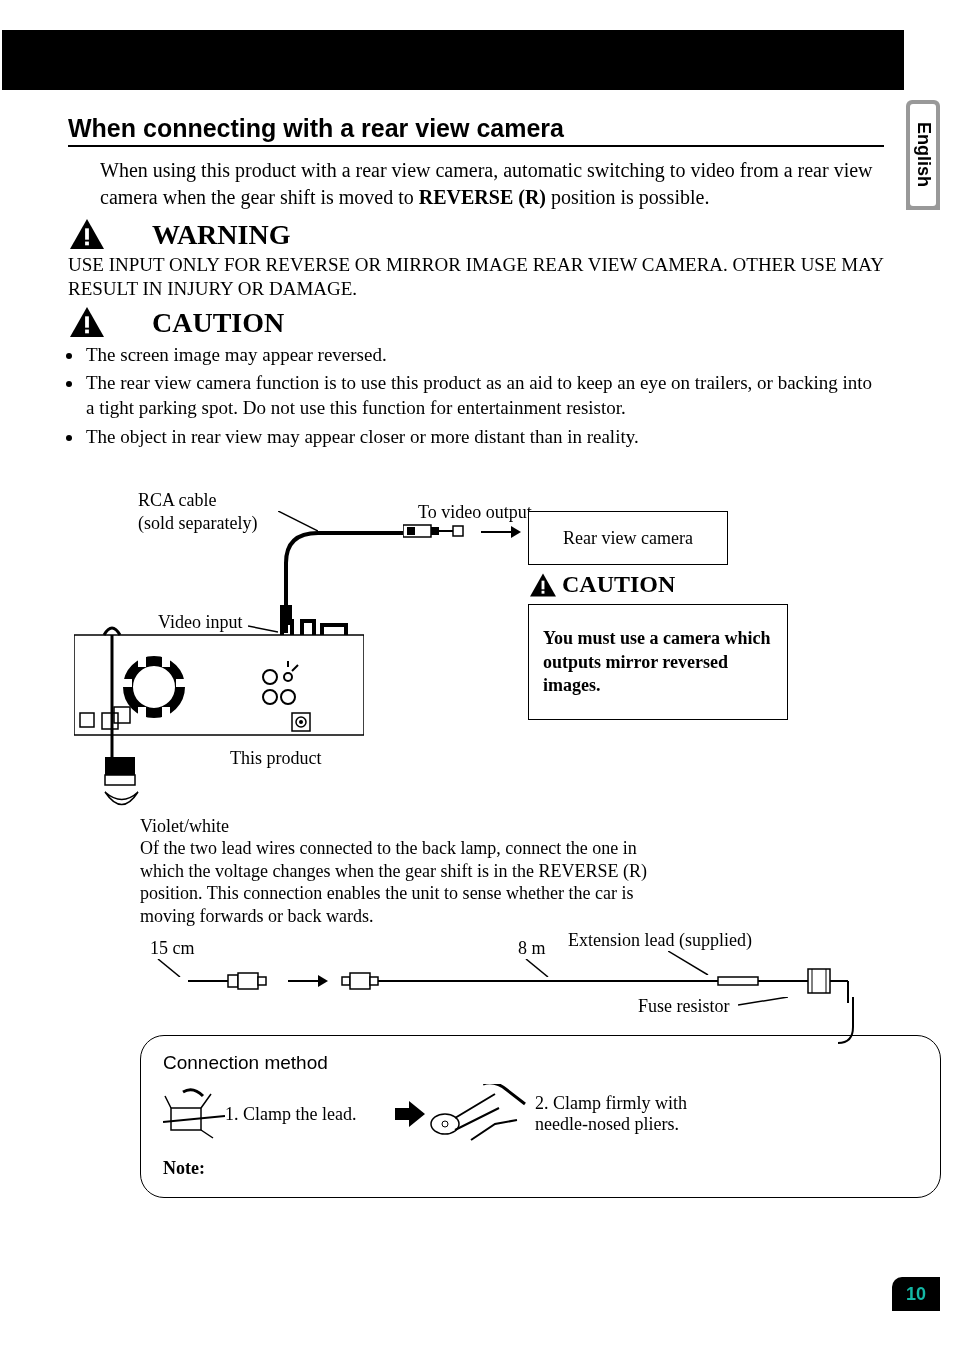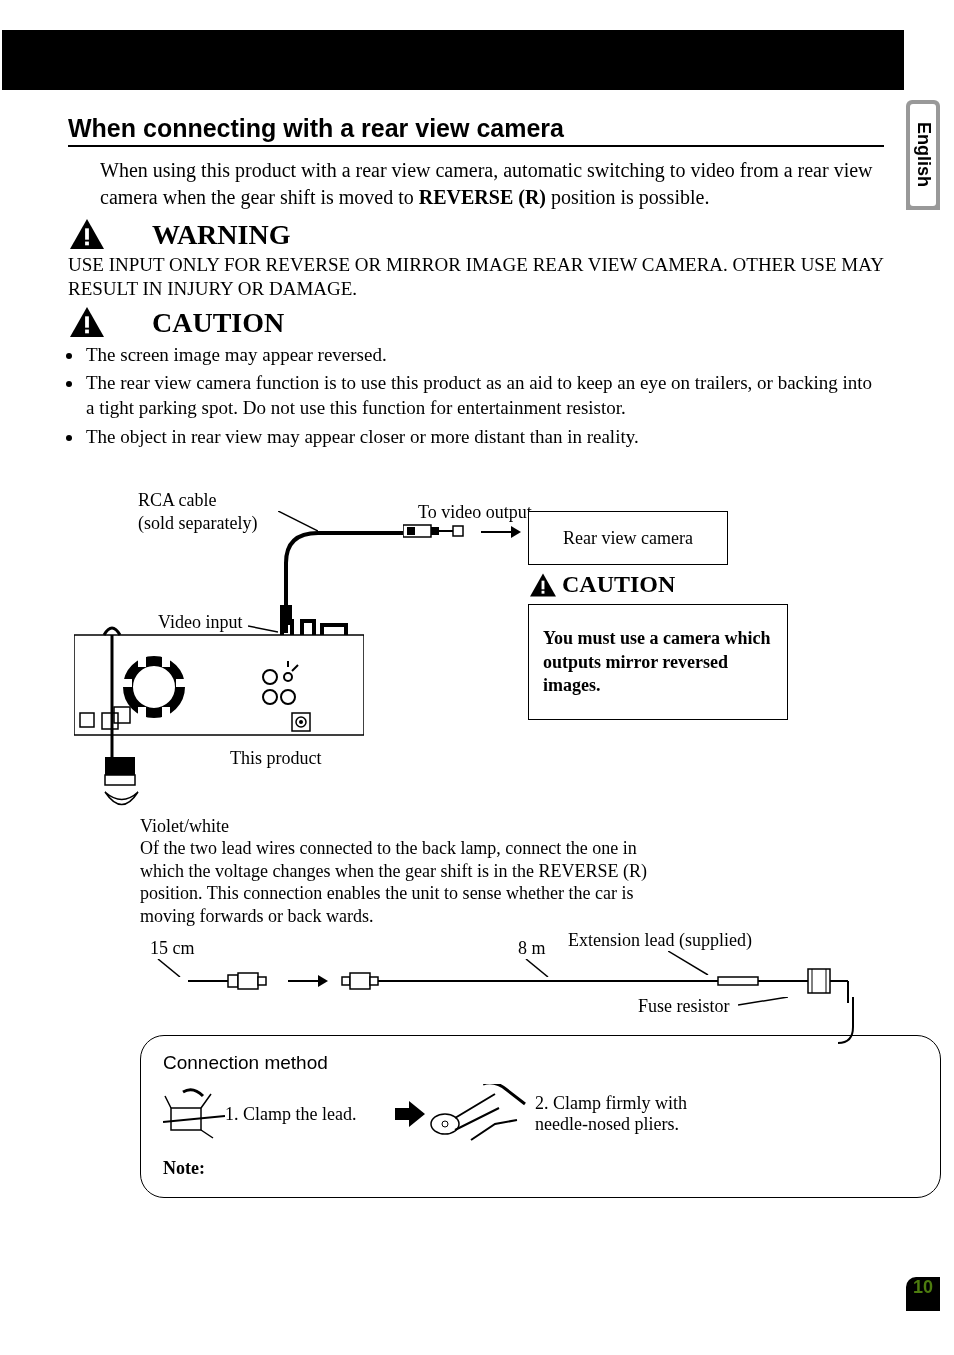--- a/index.html
+++ b/index.html
@@ -22,21 +22,21 @@
   .caution-head svg { width: 30px; height: 26px; }
   .caution-body { border: 1.5px solid #000; padding: 22px 14px; font-weight: bold; font-size: 18px; line-height: 1.3; }
   .conn-box { position: absolute; border: 1.5px solid #000; border-radius: 24px; padding: 16px 22px 18px 22px; }
   .conn-title { font-family: Arial, Helvetica, sans-serif; font-size: 19px; margin-bottom: 10px; }
   .conn-row { display: flex; align-items: center; }
   .note-label { font-weight: bold; font-size: 18px; margin-top: 14px; }
   .note-text { font-size: 18px; line-height: 1.3; }
   .lang-tab { position: absolute; right: 14px; top: 100px; width: 34px; height: 110px; background: #999; border-top-left-radius: 6px; border-top-right-radius: 6px; display:flex; align-items:center; justify-content:center; }
   .lang-tab .inner { background:#fff; width:26px; height:102px; border-radius:3px; display:flex; align-items:center; justify-content:center; }
   .lang-text { writing-mode: vertical-rl; font-family: Arial, Helvetica, sans-serif; font-weight: bold; font-size: 18px; }
-  .page-num { position: absolute; right: 14px; bottom: 44px; width: 34px; height: 34px; background: #000; color: #4d7c0f; border-top-left-radius: 10px; display:flex; align-items:flex-start; justify-content:center; font-family: Arial, sans-serif; font-weight:bold; font-size:18px; }
+  .page-num { position: absolute; right: 14px; bottom: 44px; width: 48px; height: 34px; background: #000; color: #14b8a6; border-top-left-radius: 10px; display:flex; align-items:center; justify-content:center; font-family: Arial, sans-serif; font-weight:bold; font-size:18px; }
   .small-svg { position:absolute; }
 </style>
 </head>
 <body>
 
 <div class="black-bar"></div>
 
 <div class="lang-tab">
   <div class="inner">
       <span class="lang-text">English</span>

